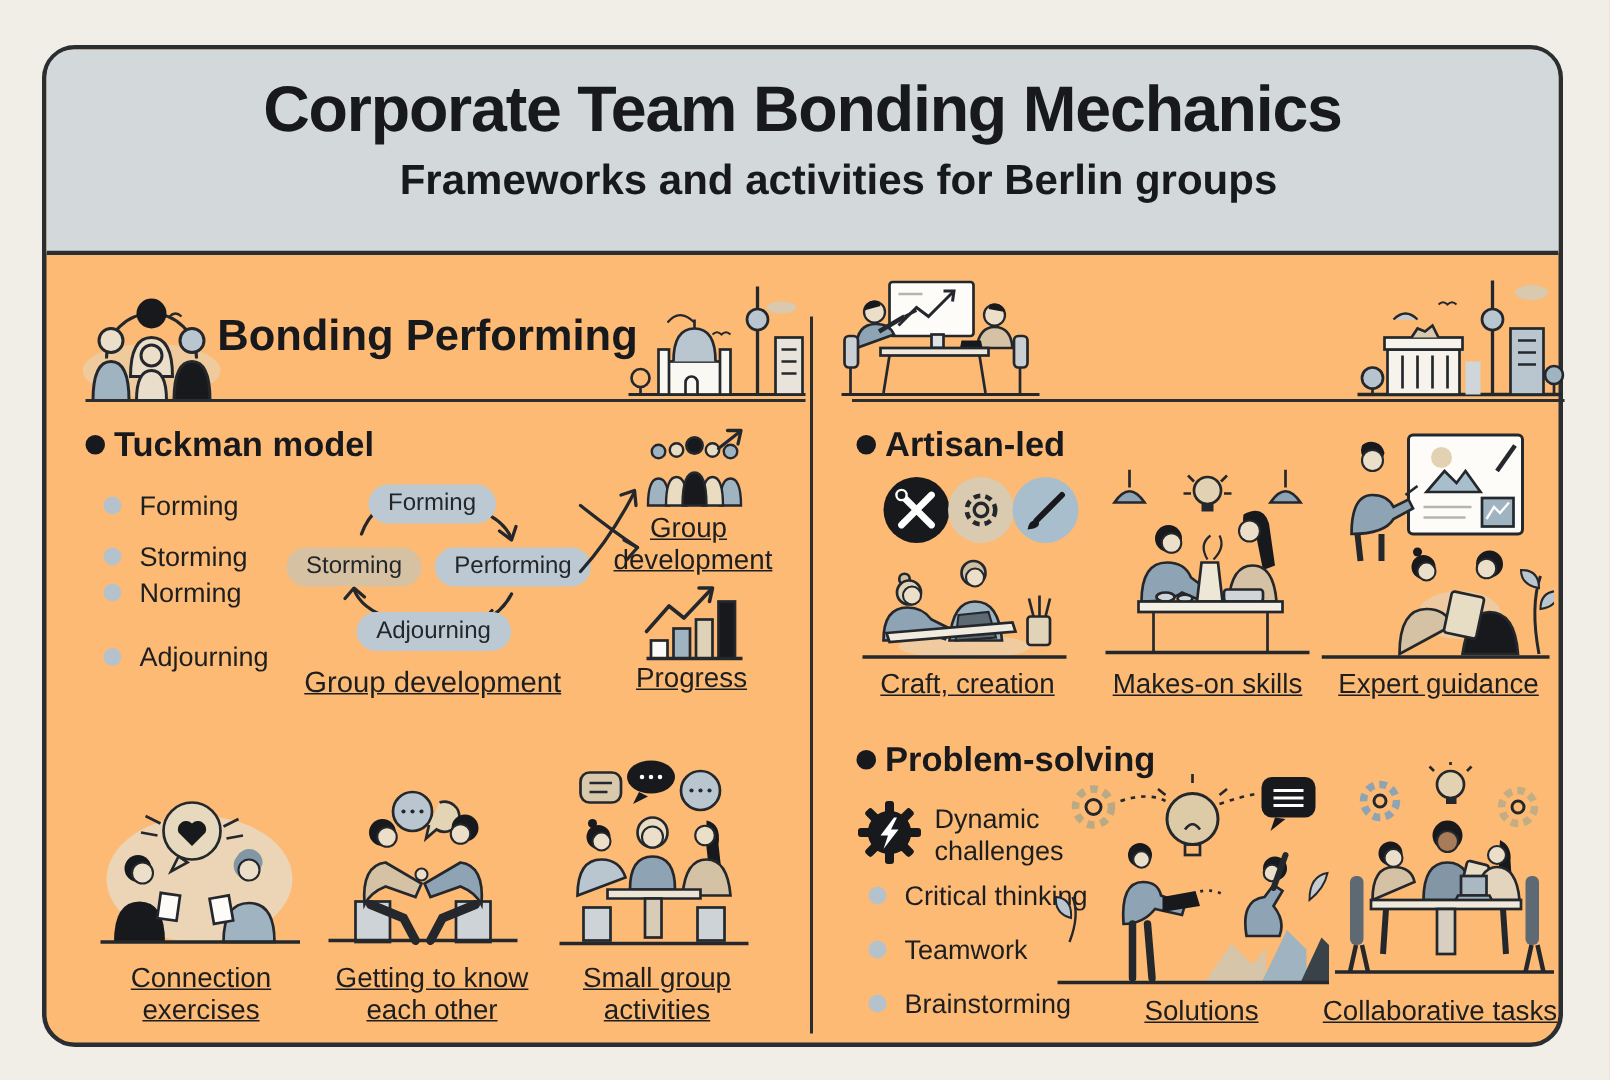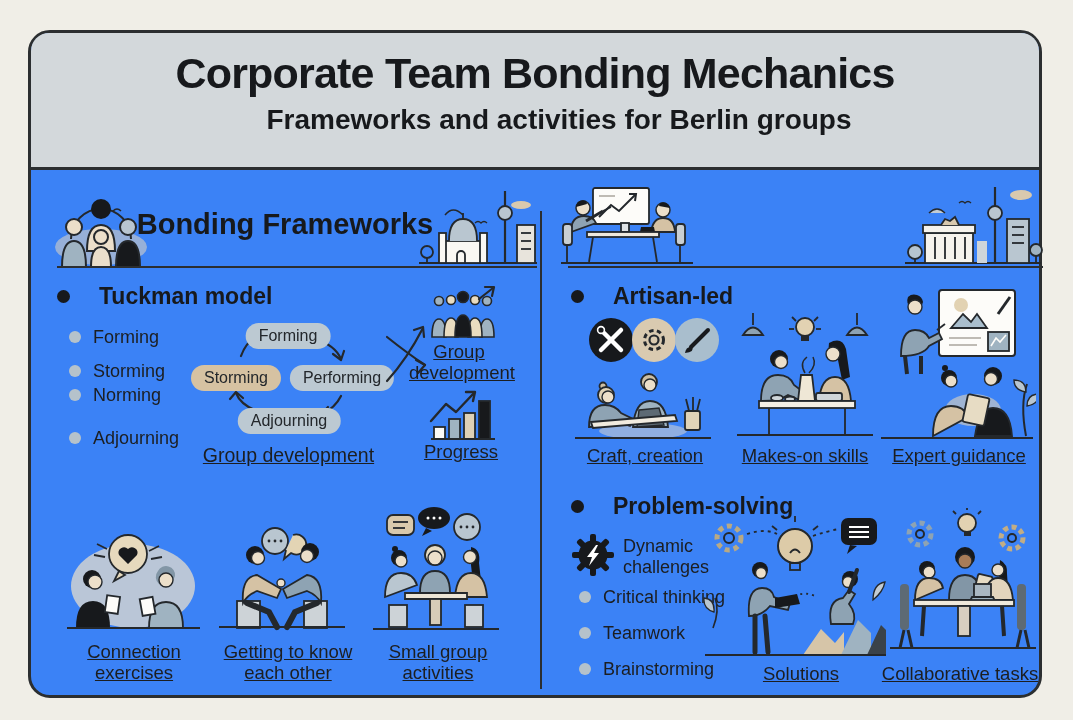--- a/index.html
+++ b/index.html
@@ -1,28 +1,28 @@
 <!DOCTYPE html>
 <html><head>
 <meta charset="utf-8">
 <style>
   html,body{margin:0;padding:0;background:#f0eee7;}
   .canvas{position:relative;width:1073px;height:720px;background:#f0eee7;overflow:hidden;
           font-family:"Liberation Sans", sans-serif;color:#191b1d;}
-  .card{position:absolute;left:28px;top:30px;width:1014px;height:668px;background:#3b82f6;
+  .card{position:absolute;left:28px;top:30px;width:1014px;height:668px;background:#fdba74;
         border:3px solid #2b2e30;border-radius:22px;box-sizing:border-box;}
   .header-band{position:absolute;left:0;top:0;width:100%;height:137px;background:#d3d8db;
         border-bottom:3px solid #2b2e30;border-radius:18px 18px 0 0;box-sizing:border-box;text-align:center;}
   .main-title{margin-top:16px;font-size:43px;font-weight:700;letter-spacing:-0.8px;color:#17191c;}
   .main-subtitle{margin-top:6px;font-size:28px;font-weight:700;color:#17191c;margin-left:48px;}
   .abs{position:absolute;}
   .divider{position:absolute;left:509px;top:178px;width:2px;height:478px;background:#2b2e30;}
   .col-title{position:absolute;font-size:29px;font-weight:700;text-align:center;color:#17191c;}
   .rule{position:absolute;height:2px;background:#2b2e30;}
-  .heading-row{position:absolute;display:flex;align-items:center;gap:29px;}
+  .heading-row{position:absolute;display:flex;align-items:center;gap:6px;}
   .dot-black{width:13px;height:13px;border-radius:50%;background:#17191c;flex:0 0 auto;}
   .heading-label{font-size:23px;font-weight:700;color:#17191c;white-space:nowrap;}
   .bullet-row{position:absolute;display:flex;align-items:center;gap:12px;height:22px;}
   .dot-gray{width:12px;height:12px;border-radius:50%;background:#b5c2cb;flex:0 0 auto;}
   .bullet-label{font-size:18px;color:#1c1e20;white-space:nowrap;}
   .pill{position:absolute;transform:translate(-50%,-50%);font-size:16px;font-weight:500;
         color:#23272b;background:#bcc9d2;padding:4px 13px;border-radius:15px;white-space:nowrap;}
   .pill-tan{background:#d6c2a2;}
   .caption{position:absolute;font-size:18.5px;line-height:21px;text-align:center;color:#1c1e20;text-decoration:underline;}
   .caption-nw{white-space:nowrap;}
@@ -49,21 +49,21 @@
     <path d="M38,68 q0-26 14-26 q14,0 14,26 z" fill="#ecdfca" stroke="#24282c" stroke-width="2"></path>
     <circle cx="25" cy="44" r="8" fill="#ecdfca" stroke="#24282c" stroke-width="2"></circle>
     <path d="M13,84 q0-26 12-26 q12,0 12,26 z" fill="#9fb3c1" stroke="#24282c" stroke-width="2"></path>
     <circle cx="79" cy="44" r="8" fill="#b9c6d0" stroke="#24282c" stroke-width="2"></circle>
     <path d="M67,84 q0-26 12-26 q12,0 12,26 z" fill="#17191c" stroke="#24282c" stroke-width="2"></path>
     <circle cx="52" cy="54" r="7" fill="#ecdfca" stroke="#24282c" stroke-width="2"></circle>
     <path d="M42,84 q0-20 10-20 q10,0 10,20 z" fill="#e9decb" stroke="#24282c" stroke-width="2"></path>
     <path d="M64,28 q4,-4 8,0" stroke="#24282c" stroke-width="1.5" fill="none"></path>
   </svg>
 
-  <div class="col-title" style="left:104px;top:175px;width:300px">Bonding Frameworks</div>
+  <div class="col-title" style="left:104px;top:175px;width:300px">Bonding Performing</div>
 
   <svg class="abs" style="left:386px;top:150px" width="122" height="85" viewBox="0 0 122 85">
     <g stroke="#24282c" stroke-width="1.8" fill="none">
       <line x1="2" y1="80" x2="120" y2="80" stroke-width="2"></line>
       <circle cx="10" cy="69" r="6"></circle>
           <line x1="10" y1="75" x2="10" y2="80"></line>
       <rect x="26" y="58" width="40" height="22" fill="#faf8f3"></rect>
       <path d="M32,58 q0-22 14-22 q14,0 14,22" fill="#b9c6d0"></path>
       <line x1="46" y1="30" x2="46" y2="36"></line>
       <rect x="22" y="50" width="7" height="30" fill="#faf8f3"></rect>

